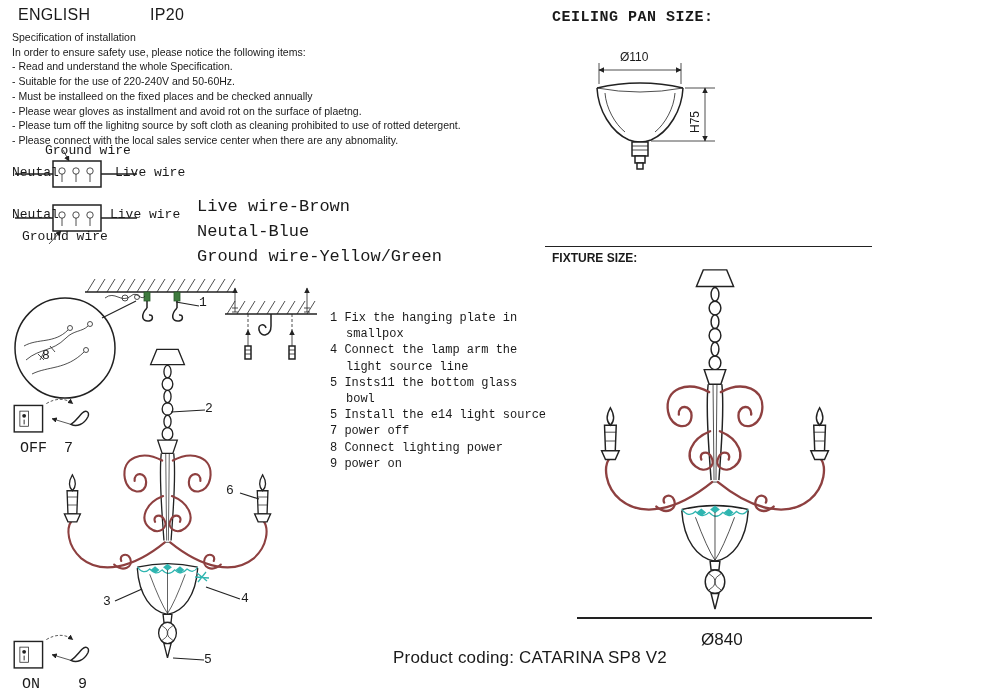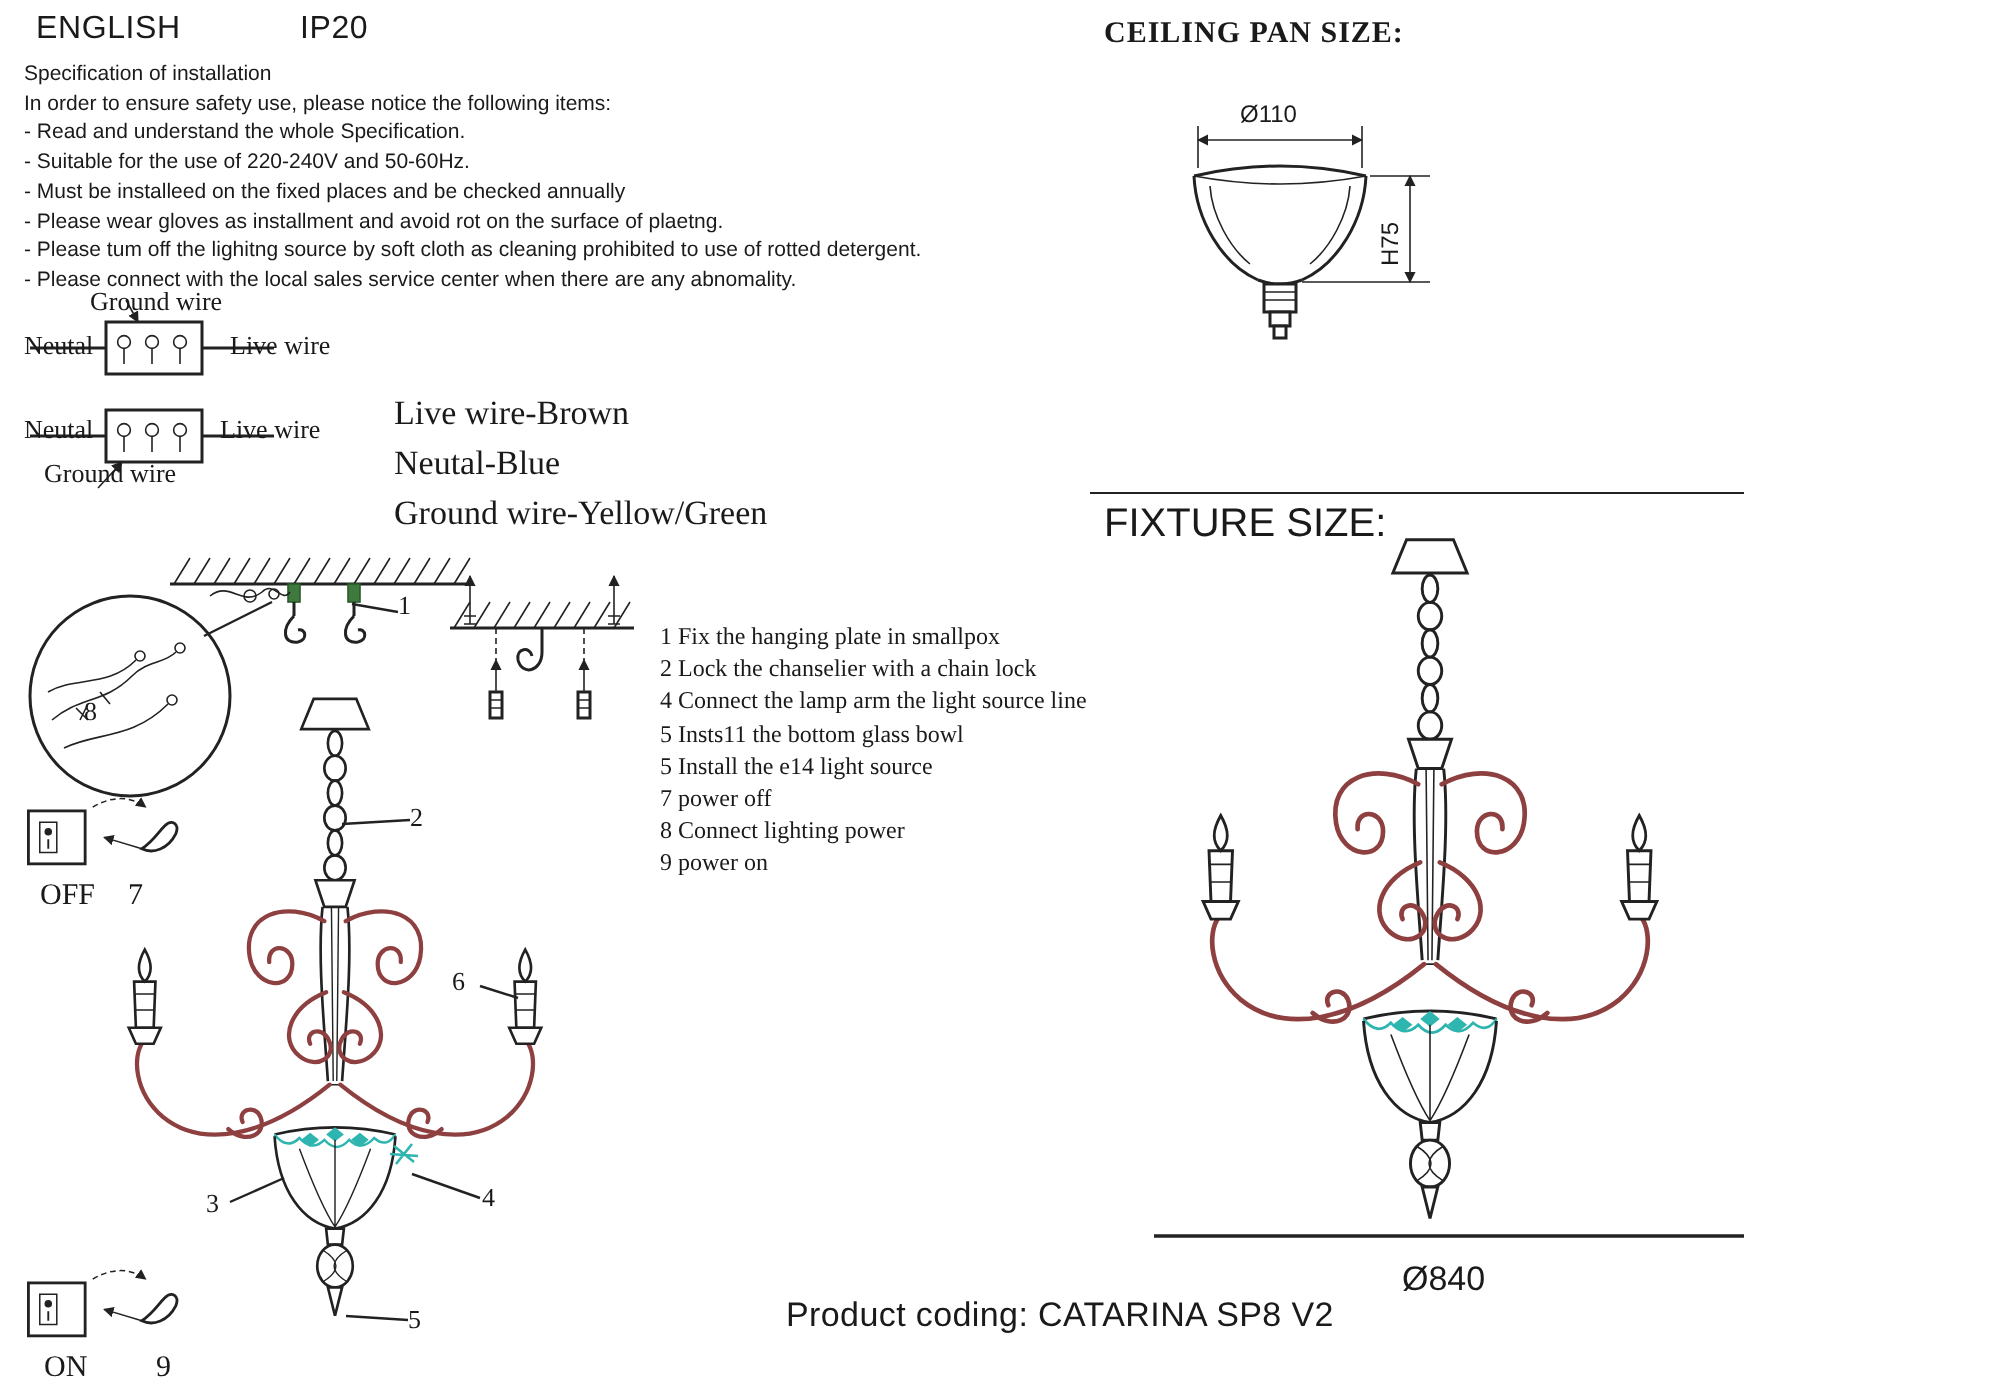--- a/index.html
+++ b/index.html
@@ -1,29 +1,29 @@
 <!DOCTYPE html>
 <html><head>
 <meta charset="utf-8">
 <style>
   * { margin:0; padding:0; box-sizing:border-box; }
   html,body { background:#fff; }
   .page { position:relative; width:872px; height:690px; background:#ffffff; overflow:hidden;
           font-family:"Liberation Sans", sans-serif; color:#1a1a1a; }
   .abs { position:absolute; }
-  .mono { font-family:Liberation Serif, serif; }
+  .mono { font-family:Liberation Mono, monospace; }
   .h1 { font-size:16px; letter-spacing:0.3px; }
   .spec { font-size:10.5px; line-height:14.7px; width:520px; }
   .wire-label { font-size:13px; white-space:nowrap; }
   .legend-line { font-size:17px; white-space:nowrap; }
   .step { font-size:12px; line-height:16.2px; width:222px; padding-left:16px; text-indent:-16px; }
   .callout { font-size:13px; }
   .switch-label { font-size:15px; }
   .sec-title-mono { font-size:15px; font-weight:bold; letter-spacing:0.5px; }
-  .sec-title { font-size:20px; font-weight:normal; }
+  .sec-title { font-size:12px; font-weight:bold; }
   .dim { font-size:17px; white-space:nowrap; }
   .dim-small { font-size:12px; white-space:nowrap; }
   .product { font-size:17px; letter-spacing:0.2px;margin-left:48px; }
   .divider { border-top:1.5px solid #222; height:0; }
   svg { display:block; overflow:visible; }
   svg .blk  { fill:none; stroke:#222; stroke-width:1.5; }
   svg .blkf { fill:#fff;  stroke:#222; stroke-width:1.5; }
   svg .thin { fill:none; stroke:#222; stroke-width:0.8; }
   svg .red  { fill:none; stroke:#8e4040; stroke-width:2.4; stroke-linecap:round; }
   svg .teal { fill:#2fb5b0; stroke:none; }
@@ -195,21 +195,20 @@
   <span class="abs mono switch-label" style="left:64px;top:440px">7</span>
 
   <svg class="abs" style="left:10px;top:632px" width="85" height="52" viewBox="0 0 85 55">
     <use href="#switchicon" width="85" height="55"></use>
   </svg>
   <span class="abs mono switch-label" style="left:22px;top:676px">ON</span>
   <span class="abs mono switch-label" style="left:78px;top:676px">9</span>
 
   <div class="abs mono" style="left:330px;top:310px">
     <div class="step">1 Fix the hanging plate in smallpox</div>
-    <div class="step">2 Lock the chanselier with a chain lock</div>
     <div class="step">4 Connect the lamp arm the light source line</div>
     <div class="step">5 Insts11 the bottom glass bowl</div>
     <div class="step">5 Install the e14 light source</div>
     <div class="step">7 power off</div>
     <div class="step">8 Connect lighting power</div>
     <div class="step">9 power on</div>
   </div>
 
   <span class="abs mono sec-title-mono" style="left:552px;top:9px">CEILING PAN SIZE:</span>
 

